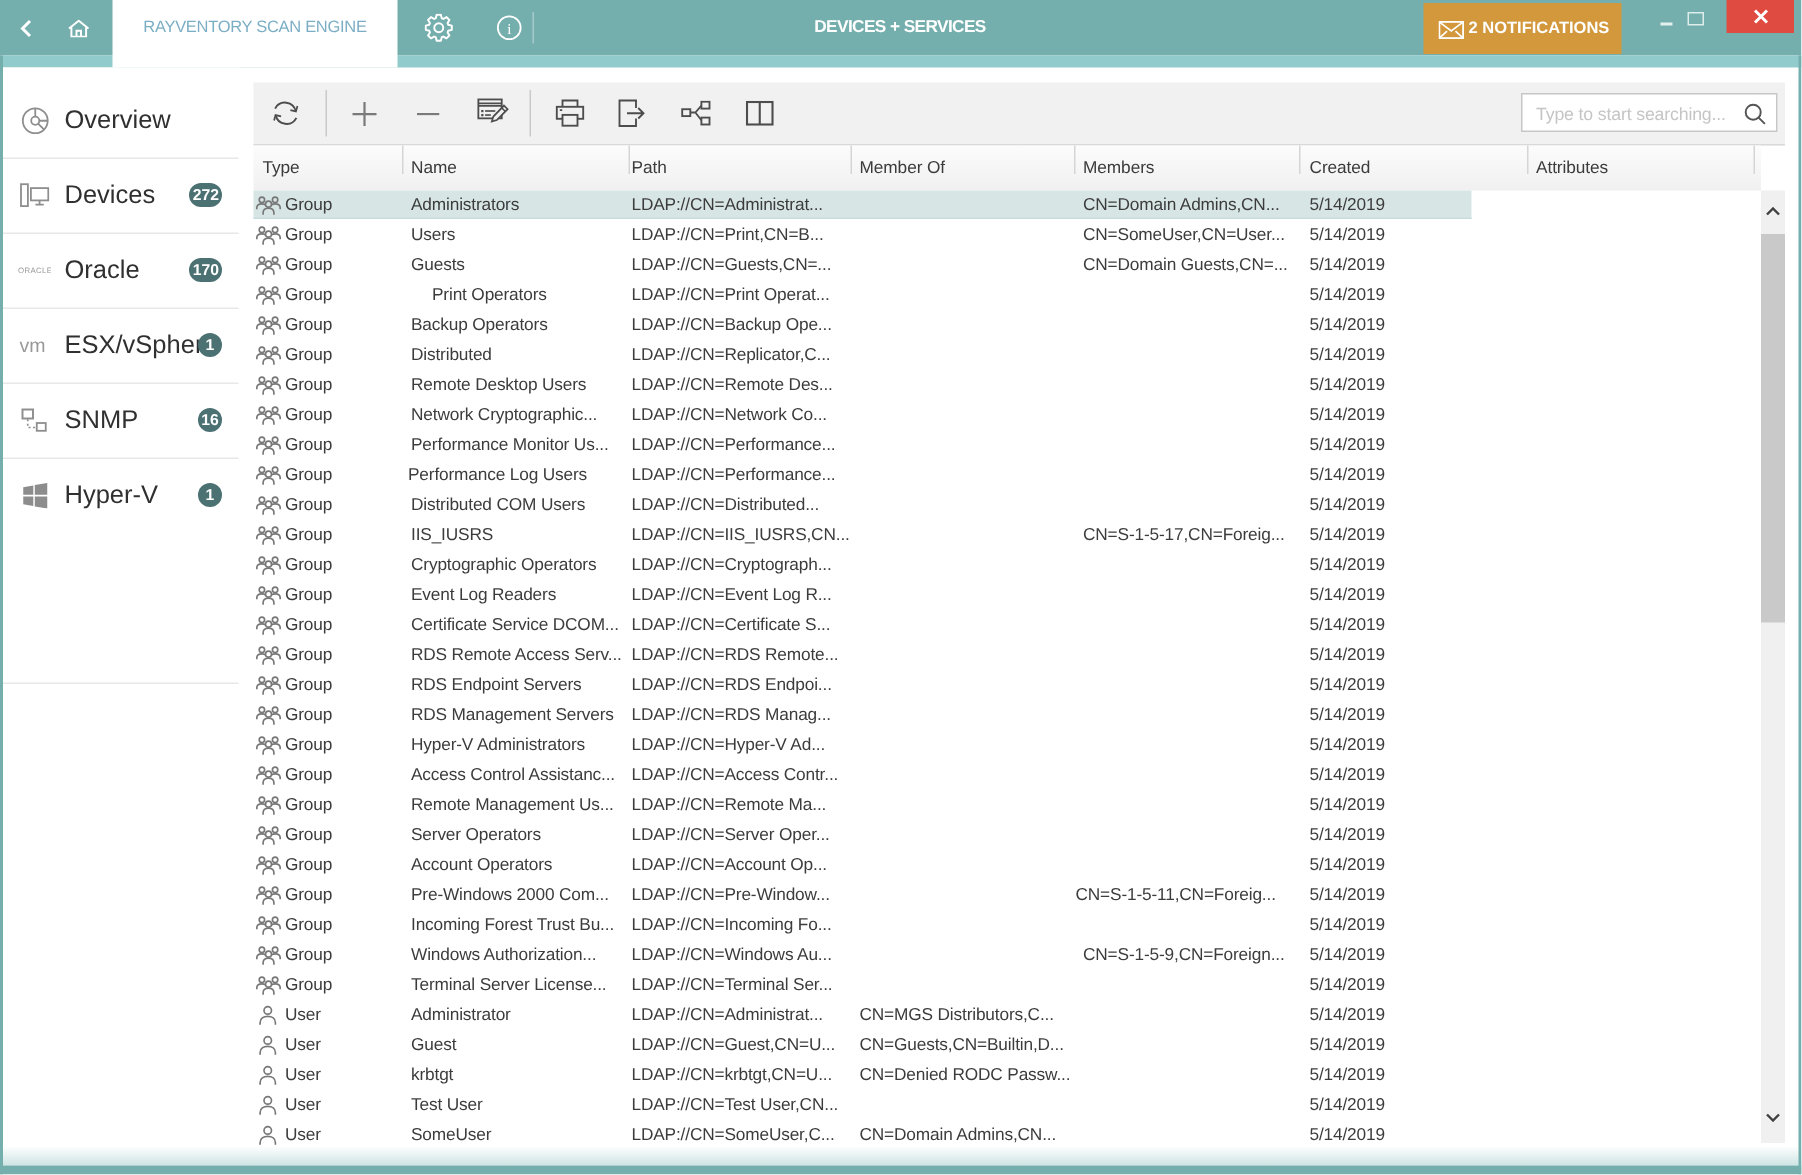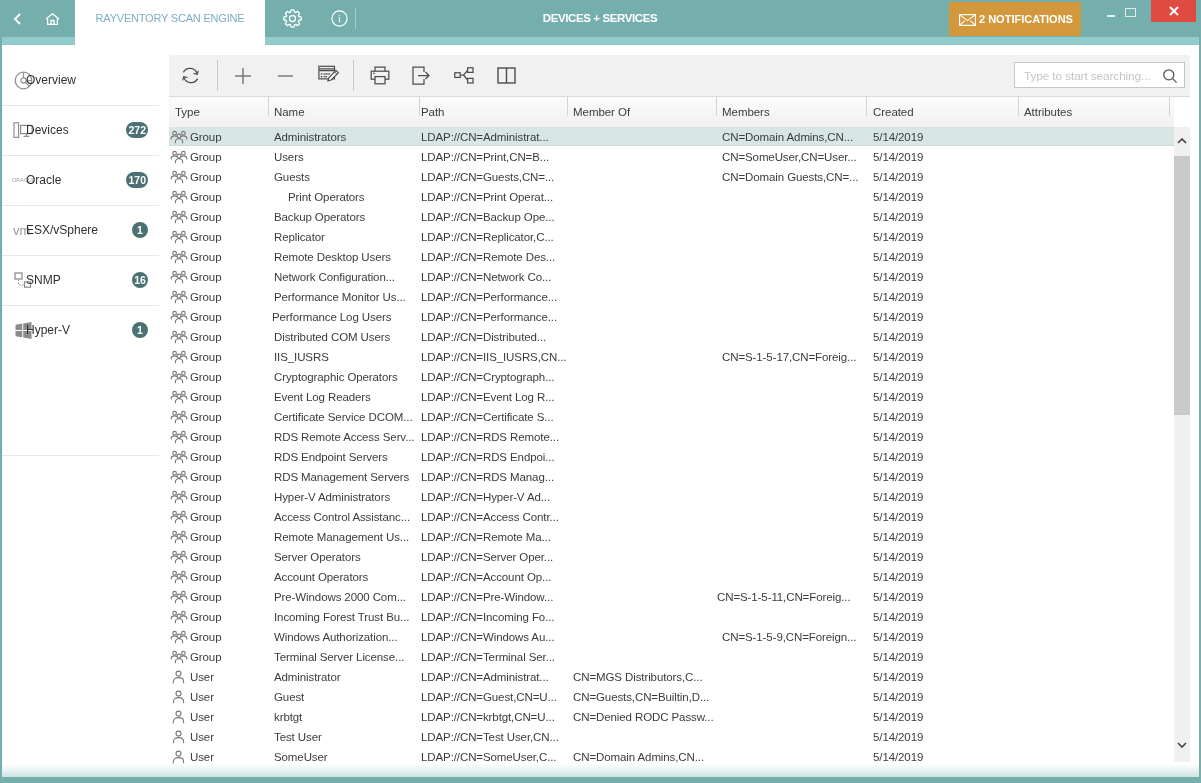--- a/index.html
+++ b/index.html
@@ -14,42 +14,42 @@
 text-align:center;color:#fff;font-size:11.5px;font-weight:bold;letter-spacing:-0.4px}
 #notif{position:absolute;left:949px;top:2px;width:132px;height:34px;background:#D3983C;
 color:#fff;font-size:11px;font-weight:bold;white-space:nowrap}
 #notif span{position:absolute;left:30px;top:11px}
 #close{position:absolute;left:1151px;top:0;width:45px;height:22px;background:#DF4B41}
 #topsep{position:absolute;left:355px;top:8px;width:1px;height:21px;background:rgba(255,255,255,.35)}
 
 #sidebar{position:absolute;left:0;top:45px;width:160px;height:732px;background:#fff}
 .sitem{position:absolute;left:0;width:160px;height:50px}
 .sicon{position:absolute;left:12px;top:0;width:22px;height:50px;display:flex;align-items:center;justify-content:center}
-.stext{position:absolute;left:26px;top:0;height:50px;line-height:50px;font-size:12px;color:#303030}
+.stext{position:absolute;left:43px;top:0;height:50px;line-height:50px;font-size:17px;color:#303030}
 .sline{position:absolute;left:2px;width:157px;height:1px;background:#E8E8E8}
 .badge{position:absolute;right:12px;top:17px;height:16px;min-width:16px;border-radius:8px;
 background:#4B7173;color:#fff;font-size:10.5px;font-weight:bold;text-align:center;
 line-height:16px;padding:0 2px;box-sizing:border-box}
 #selitem{position:absolute;left:1px;top:309px;width:156px;height:50px;background:#74AFAD;
 border:1px dotted #222}
 #selitem .stext{color:#fff;letter-spacing:-0.3px}
 #selitem .badge{background:#40686B}
 
 #toolbar{position:absolute;left:169px;top:55px;width:1021px;height:42px;background:#F1F1F1;
 border-bottom:1px solid #D9D9D9}
 .tbsep{position:absolute;width:1px;height:31px;background:#C9C9C9}
 #search{position:absolute;left:1014px;top:62px;width:171px;height:26px;background:#fff;
 border:1px solid #C6C6C6}
 #search span{position:absolute;left:9px;top:6px;font-size:11.8px;color:#C5C5C5;letter-spacing:-0.1px}
 
 #thead{position:absolute;left:169px;top:97px;width:1005px;height:30px;
 background:linear-gradient(180deg,#FCFCFC,#F0F0F0)}
 .hc{position:absolute;top:0;height:29px;line-height:31px;font-size:11.5px;color:#3B3B3B;letter-spacing:-0.05px}
 .hsep{position:absolute;top:0;width:1px;height:19px;background:#D5D5D5}
-.row{position:absolute;left:169px;width:1005px;height:20px}
+.row{position:absolute;left:169px;width:812px;height:20px}
 .row.sel{background:#D7E6E5;border-bottom:1px solid #C8DCDB;height:19px}
 .c{position:absolute;top:0;height:20px;line-height:20px;font-size:11.5px;color:#3C3C3C;
 white-space:nowrap;overflow:hidden;letter-spacing:-0.1px}
 .ticon{position:absolute;top:3px}
 
 #sbar{position:absolute;left:1174px;top:127px;width:16px;height:635px;background:#F0F0F0}
 #sthumb{position:absolute;left:0;top:29px;width:16px;height:259px;background:#C9C9C9}
 
 #bfade{position:absolute;left:0;top:764px;width:1201px;height:13px;
 background:linear-gradient(180deg,#FFFFFF,#CEE4E3)}
@@ -339,21 +339,21 @@
 <g fill="none" stroke="#777" stroke-width="1.1">
 <circle cx="4.6" cy="3.2" r="1.8"></circle>
             <circle cx="13.4" cy="3.2" r="1.8"></circle>
 <path d="M1.2 9.5 V8.6 C1.2 7 2.6 5.9 4.6 5.9 C5.6 5.9 6.4 6.2 7 6.6"></path>
 <path d="M16.8 9.5 V8.6 C16.8 7 15.4 5.9 13.4 5.9 C12.4 5.9 11.6 6.2 11 6.6"></path>
 <circle cx="9" cy="6.1" r="2"></circle>
 <path d="M5.4 13.2 v-1.4 C5.4 9.9 7 8.8 9 8.8 C11 8.8 12.6 9.9 12.6 11.8 v1.4"></path>
 </g>
         </svg></div>
       <div class="c " style="left:21px;width:76px">Group</div>
-      <div class="c " style="left:105px;width:143px">Replicator</div>
+      <div class="c " style="left:105px;width:143px">Distributed</div>
       <div class="c " style="left:252px;width:150px">LDAP://CN=Replicator,C...</div>
       <div class="c " style="left:704px;width:100px">5/14/2019</div>
     </div>
 <div class="row" style="top:247px">
       <div class="ticon" style="left:1px"><svg width="18" height="14" viewBox="0 0 18 14">
 <g fill="none" stroke="#777" stroke-width="1.1">
 <circle cx="4.6" cy="3.2" r="1.8"></circle>
             <circle cx="13.4" cy="3.2" r="1.8"></circle>
 <path d="M1.2 9.5 V8.6 C1.2 7 2.6 5.9 4.6 5.9 C5.6 5.9 6.4 6.2 7 6.6"></path>
 <path d="M16.8 9.5 V8.6 C16.8 7 15.4 5.9 13.4 5.9 C12.4 5.9 11.6 6.2 11 6.6"></path>
@@ -371,21 +371,21 @@
 <g fill="none" stroke="#777" stroke-width="1.1">
 <circle cx="4.6" cy="3.2" r="1.8"></circle>
             <circle cx="13.4" cy="3.2" r="1.8"></circle>
 <path d="M1.2 9.5 V8.6 C1.2 7 2.6 5.9 4.6 5.9 C5.6 5.9 6.4 6.2 7 6.6"></path>
 <path d="M16.8 9.5 V8.6 C16.8 7 15.4 5.9 13.4 5.9 C12.4 5.9 11.6 6.2 11 6.6"></path>
 <circle cx="9" cy="6.1" r="2"></circle>
 <path d="M5.4 13.2 v-1.4 C5.4 9.9 7 8.8 9 8.8 C11 8.8 12.6 9.9 12.6 11.8 v1.4"></path>
 </g>
         </svg></div>
       <div class="c " style="left:21px;width:76px">Group</div>
-      <div class="c " style="left:105px;width:143px">Network Configuration...</div>
+      <div class="c " style="left:105px;width:143px">Network Cryptographic...</div>
       <div class="c " style="left:252px;width:150px">LDAP://CN=Network Co...</div>
       <div class="c " style="left:704px;width:100px">5/14/2019</div>
     </div>
 <div class="row" style="top:287px">
       <div class="ticon" style="left:1px"><svg width="18" height="14" viewBox="0 0 18 14">
 <g fill="none" stroke="#777" stroke-width="1.1">
 <circle cx="4.6" cy="3.2" r="1.8"></circle>
             <circle cx="13.4" cy="3.2" r="1.8"></circle>
 <path d="M1.2 9.5 V8.6 C1.2 7 2.6 5.9 4.6 5.9 C5.6 5.9 6.4 6.2 7 6.6"></path>
 <path d="M16.8 9.5 V8.6 C16.8 7 15.4 5.9 13.4 5.9 C12.4 5.9 11.6 6.2 11 6.6"></path>

